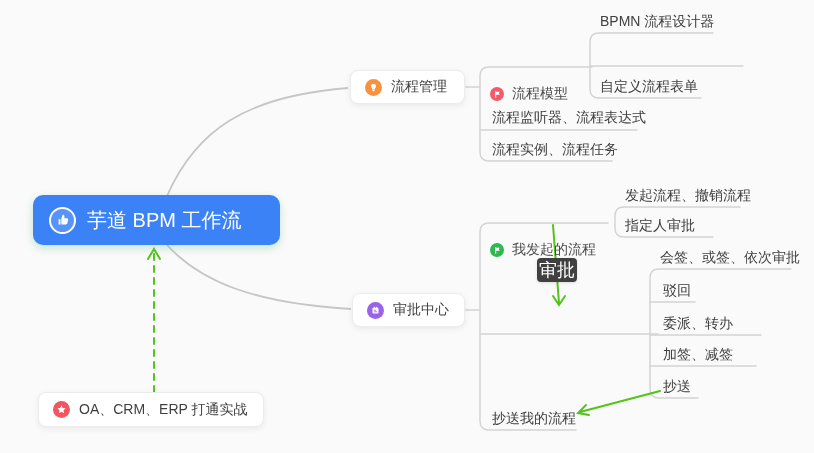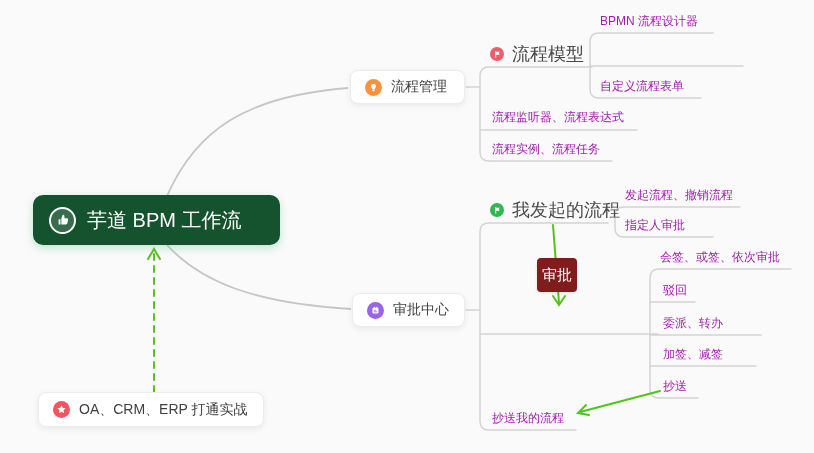--- a/index.html
+++ b/index.html
@@ -3,31 +3,31 @@
 <meta charset="utf-8">
 <style>
   html,body{margin:0;padding:0;}
   body{font-family:"Liberation Sans","DejaVu Sans",sans-serif;}
   .canvas{position:relative;width:814px;height:453px;background:#fafafa;overflow:hidden;}
   .canvas svg.wires{position:absolute;left:0;top:0;}
 
   .node-box{position:absolute;display:flex;align-items:center;gap:9px;background:#ffffff;
     border:1px solid #ececec;border-radius:8px;padding:0 14px;box-sizing:border-box;
     box-shadow:0 2px 6px rgba(0,0,0,.07);font-size:14px;color:#3f3f3f;white-space:nowrap;}
-  .root-node{position:absolute;display:flex;align-items:center;gap:11px;background:#14532d;
+  .root-node{position:absolute;display:flex;align-items:center;gap:11px;background:#3b82f6;
     border-radius:10px;padding:0 16px;box-sizing:border-box;color:#ffffff;font-size:20px;
     box-shadow:0 3px 8px rgba(85,189,128,.35);white-space:nowrap;}
   .root-icon{width:27px;height:27px;border-radius:50%;border:2px solid #ffffff;
     background:rgba(255,255,255,.15);display:flex;align-items:center;justify-content:center;flex:none;box-sizing:border-box;}
   .icon-circle{width:17px;height:17px;border-radius:50%;display:flex;align-items:center;justify-content:center;flex:none;}
   .icon-small{width:14px;height:14px;border-radius:50%;display:flex;align-items:center;justify-content:center;flex:none;}
-  .sub-node{position:absolute;display:flex;align-items:center;gap:8px;font-size:18px;color:#4a4a4a;white-space:nowrap;height:20px;}
-  .leaf{position:absolute;font-size:12px;color:#a21caf;white-space:nowrap;line-height:19px;}
-  .edge-label{position:absolute;left:537px;top:258px;width:40px;height:34px;background:#7f1d1d;
-    border-radius:4px;color:#ffffff;font-size:15px;display:flex;align-items:center;justify-content:center;
+  .sub-node{position:absolute;display:flex;align-items:center;gap:8px;font-size:14px;color:#4a4a4a;white-space:nowrap;height:20px;margin-top:40px;}
+  .leaf{position:absolute;font-size:14px;color:#404040;white-space:nowrap;line-height:19px;}
+  .edge-label{position:absolute;left:537px;top:258px;width:40px;height:24px;background:#404040;
+    border-radius:4px;color:#ffffff;font-size:18px;display:flex;align-items:center;justify-content:center;
     box-shadow:0 1px 3px rgba(0,0,0,.12);}
   .ic-orange{background:#f9913d;}
   .ic-redflag{background:#f25b6c;}
   .ic-greenflag{background:#2fb84f;}
   .ic-blueflag{background:#1f86e8;}
   .ic-purple{background:#9a63e8;}
   .ic-star{background:#f2555f;}
 </style>
 </head>
 <body>

